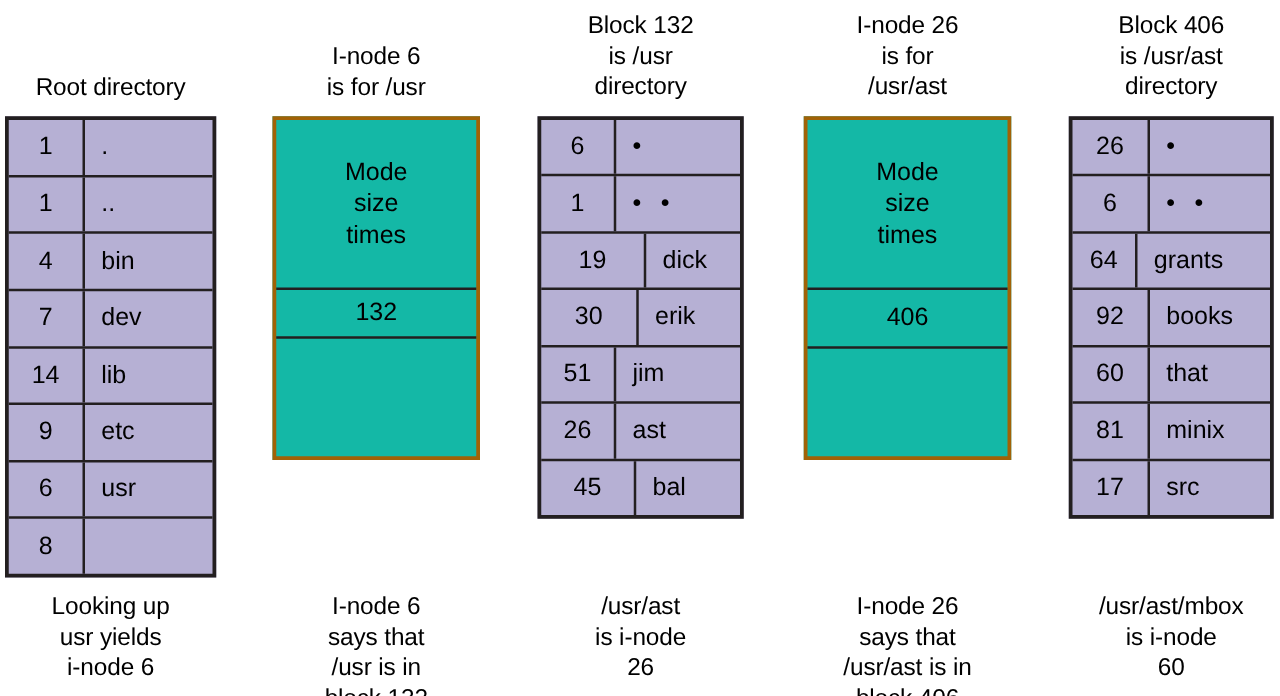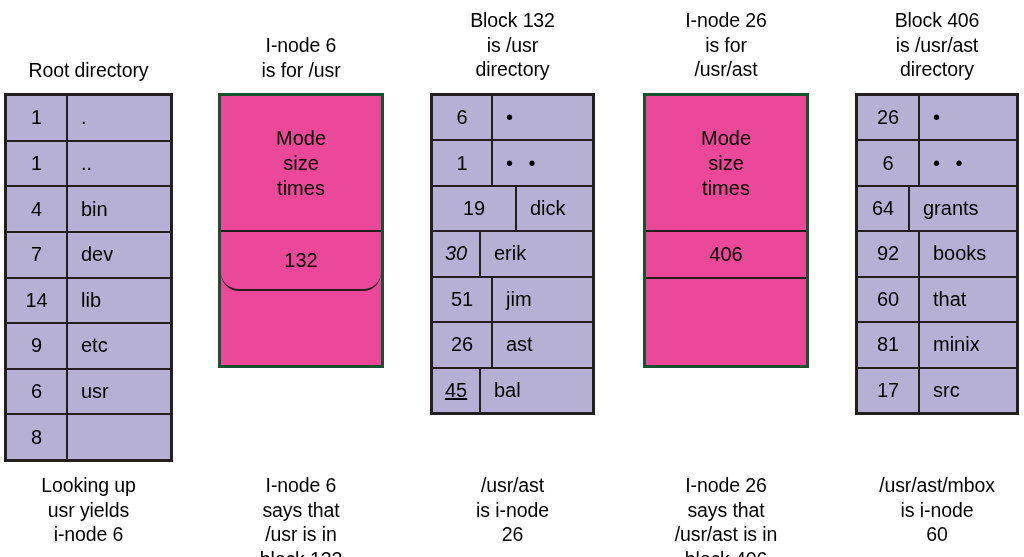--- a/index.html
+++ b/index.html
@@ -41,22 +41,22 @@
     white-space: pre-line;
     letter-spacing: -0.1px;
   }
   .cap-top   { bottom: auto; }
   .cap-bot   { }
 
   
   .box {
     position: absolute;
     box-sizing: border-box;
-    background: #ec4899;
-    border: 3px solid #14532d;
+    background: #14b8a6;
+    border: 3px solid #a16207;
   }
 
   .tbl {
     position: absolute;
     box-sizing: border-box;
     border: 3px solid #231f20;
     background: #b6b0d4;
     display: flex;
     flex-direction: column;
   }
@@ -150,21 +150,21 @@
 i-node 6</div>
   </div>
 
   <div class="col" style="left:218px; width:166px;">
     <div class="cap cap-top" style="top:33px;">I-node 6
 is for /usr</div>
     <div class="box" style="left:0px; top:93px; width:166px; height:275px; display:flex; flex-direction:column;">
       <div class="inode-sec" style="height:136px;">Mode
 size
 times</div>
-      <div class="inode-sec" style="height:59px;border-radius:18px;">132</div>
+      <div class="inode-sec" style="height:39px;">132</div>
       <div class="inode-sec" style="flex:1 1 auto;"></div>
     </div>
     <div class="cap cap-bot" style="top:473px;">I-node 6
 says that
 /usr is in
 block 132</div>
   </div>
 
   <div class="col" style="left:430px; width:165px;">
     <div class="cap cap-top" style="top:8px;">Block 132
@@ -177,33 +177,33 @@
       </div>
       <div class="trow">
         <div class="tnum" style="width:60px;">1</div>
         <div class="tname dots">• •</div>
       </div>
       <div class="trow">
         <div class="tnum" style="width:84px;">19</div>
         <div class="tname">dick</div>
       </div>
       <div class="trow">
-        <div class="tnum" style="width:48px;font-style:italic;">30</div>
+        <div class="tnum" style="width:78px;">30</div>
         <div class="tname">erik</div>
       </div>
       <div class="trow">
         <div class="tnum" style="width:60px;">51</div>
         <div class="tname">jim</div>
       </div>
       <div class="trow">
         <div class="tnum" style="width:60px;">26</div>
         <div class="tname">ast</div>
       </div>
       <div class="trow">
-        <div class="tnum" style="width:48px;text-decoration:underline;">45</div>
+        <div class="tnum" style="width:76px;">45</div>
         <div class="tname">bal</div>
       </div>
     </div>
     <div class="cap cap-bot" style="top:473px;">/usr/ast
 is i-node
 26</div>
   </div>
 
   <div class="col" style="left:643px; width:166px;">
     <div class="cap cap-top" style="top:8px;">I-node 26

